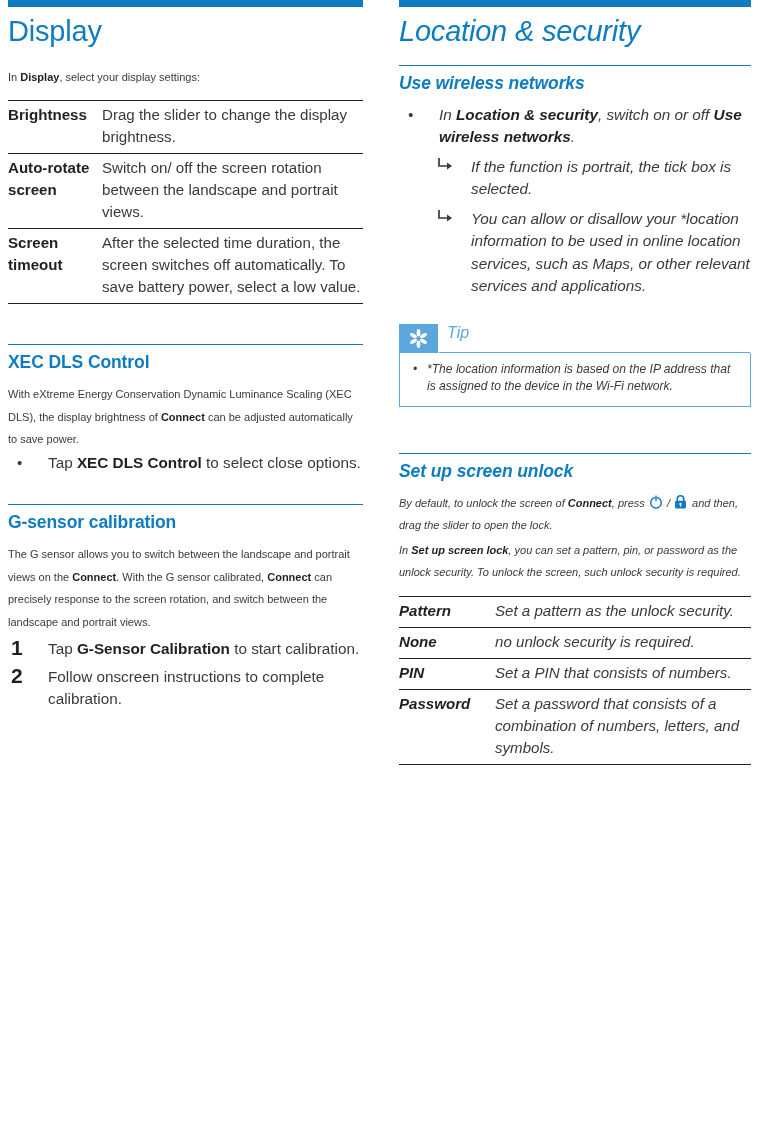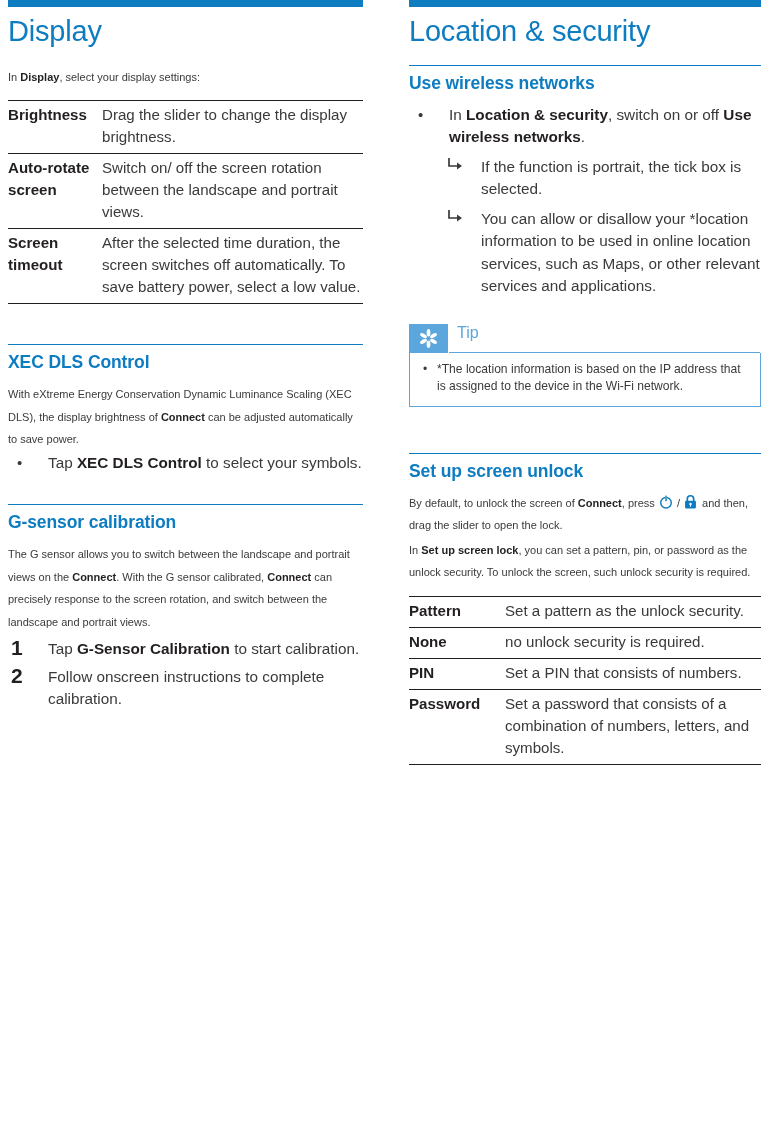--- a/index.html
+++ b/index.html
@@ -20,21 +20,21 @@
     width: 766px;
     height: 962px;
     overflow: hidden;
   }
   .col {
     position: absolute;
     top: 0;
     width: 355px;
   }
   .col-left  { left: 8px; }
-  .col-right { left: 409px; width: 352px; }
+  .col-right { left: 399px; width: 352px; font-style: italic; }
 
   
   .top-bar {
     height: 7px;
     background: #0d7cc0;
     width: 100%;
   }
 
   h1.chapter {
     font-size: 29px;
@@ -277,21 +277,21 @@
       </tbody>
     </table>
 
     <div class="section-rule" style="margin-top:40px;"></div>
     <h2 class="section">XEC DLS Control</h2>
 
     <p class="body"><span>With eXtreme Energy Conservation Dynamic Luminance Scaling (XEC DLS), the display </span><span>brightness of </span><b>Connect</b><span> can be adjusted automatically to save power.</span></p>
 
     <ul class="bullets">
       <li>
-        <span class="dot">•</span><span>Tap </span><b>XEC DLS Control</b><span> to select your symbols.</span>
+        <span class="dot">•</span><span>Tap </span><b>XEC DLS Control</b><span> to select close options.</span>
       </li>
     </ul>
 
     <div class="section-rule" style="margin-top:30px;"></div>
     <h2 class="section">G-sensor calibration</h2>
 
     <p class="body"><span>The G sensor allows you to switch between the landscape and portrait views on the </span><b>Connect</b><span>. With the G sensor calibrated, </span><b>Connect</b><span> can precisely response to the screen rotation, and switch between the landscape and portrait views.</span></p>
 
     <ol class="steps">
       <li>

